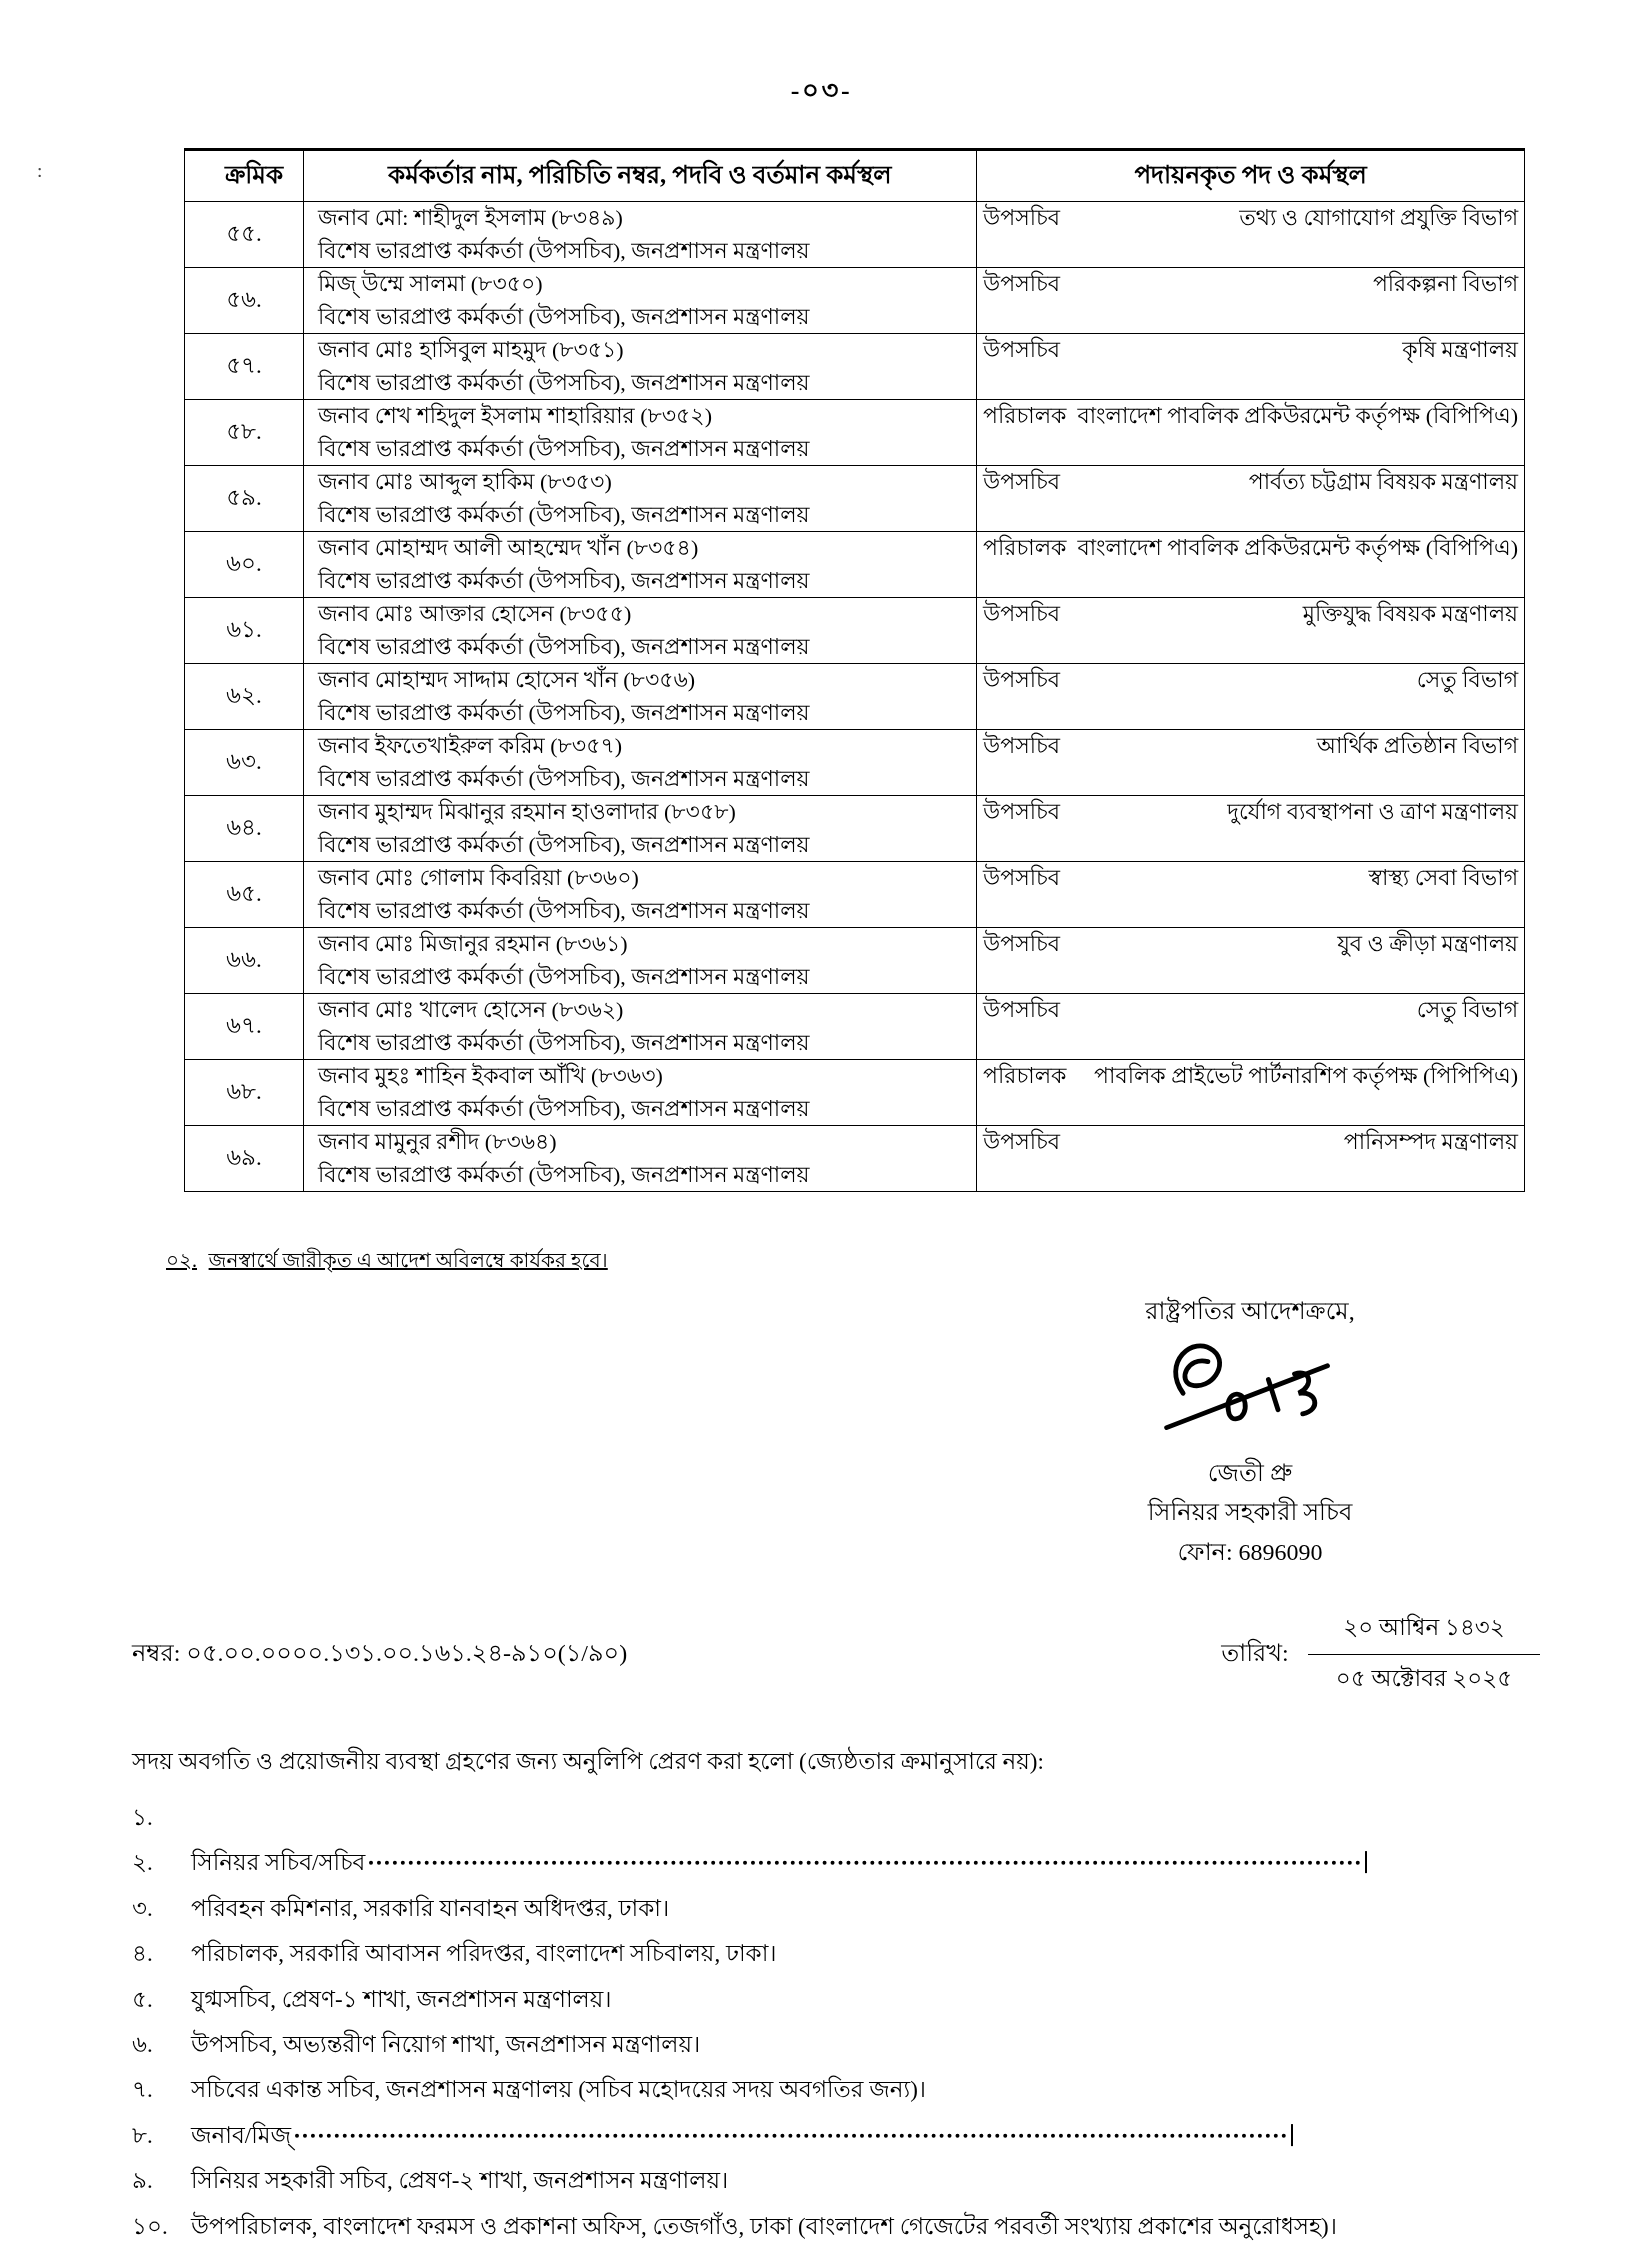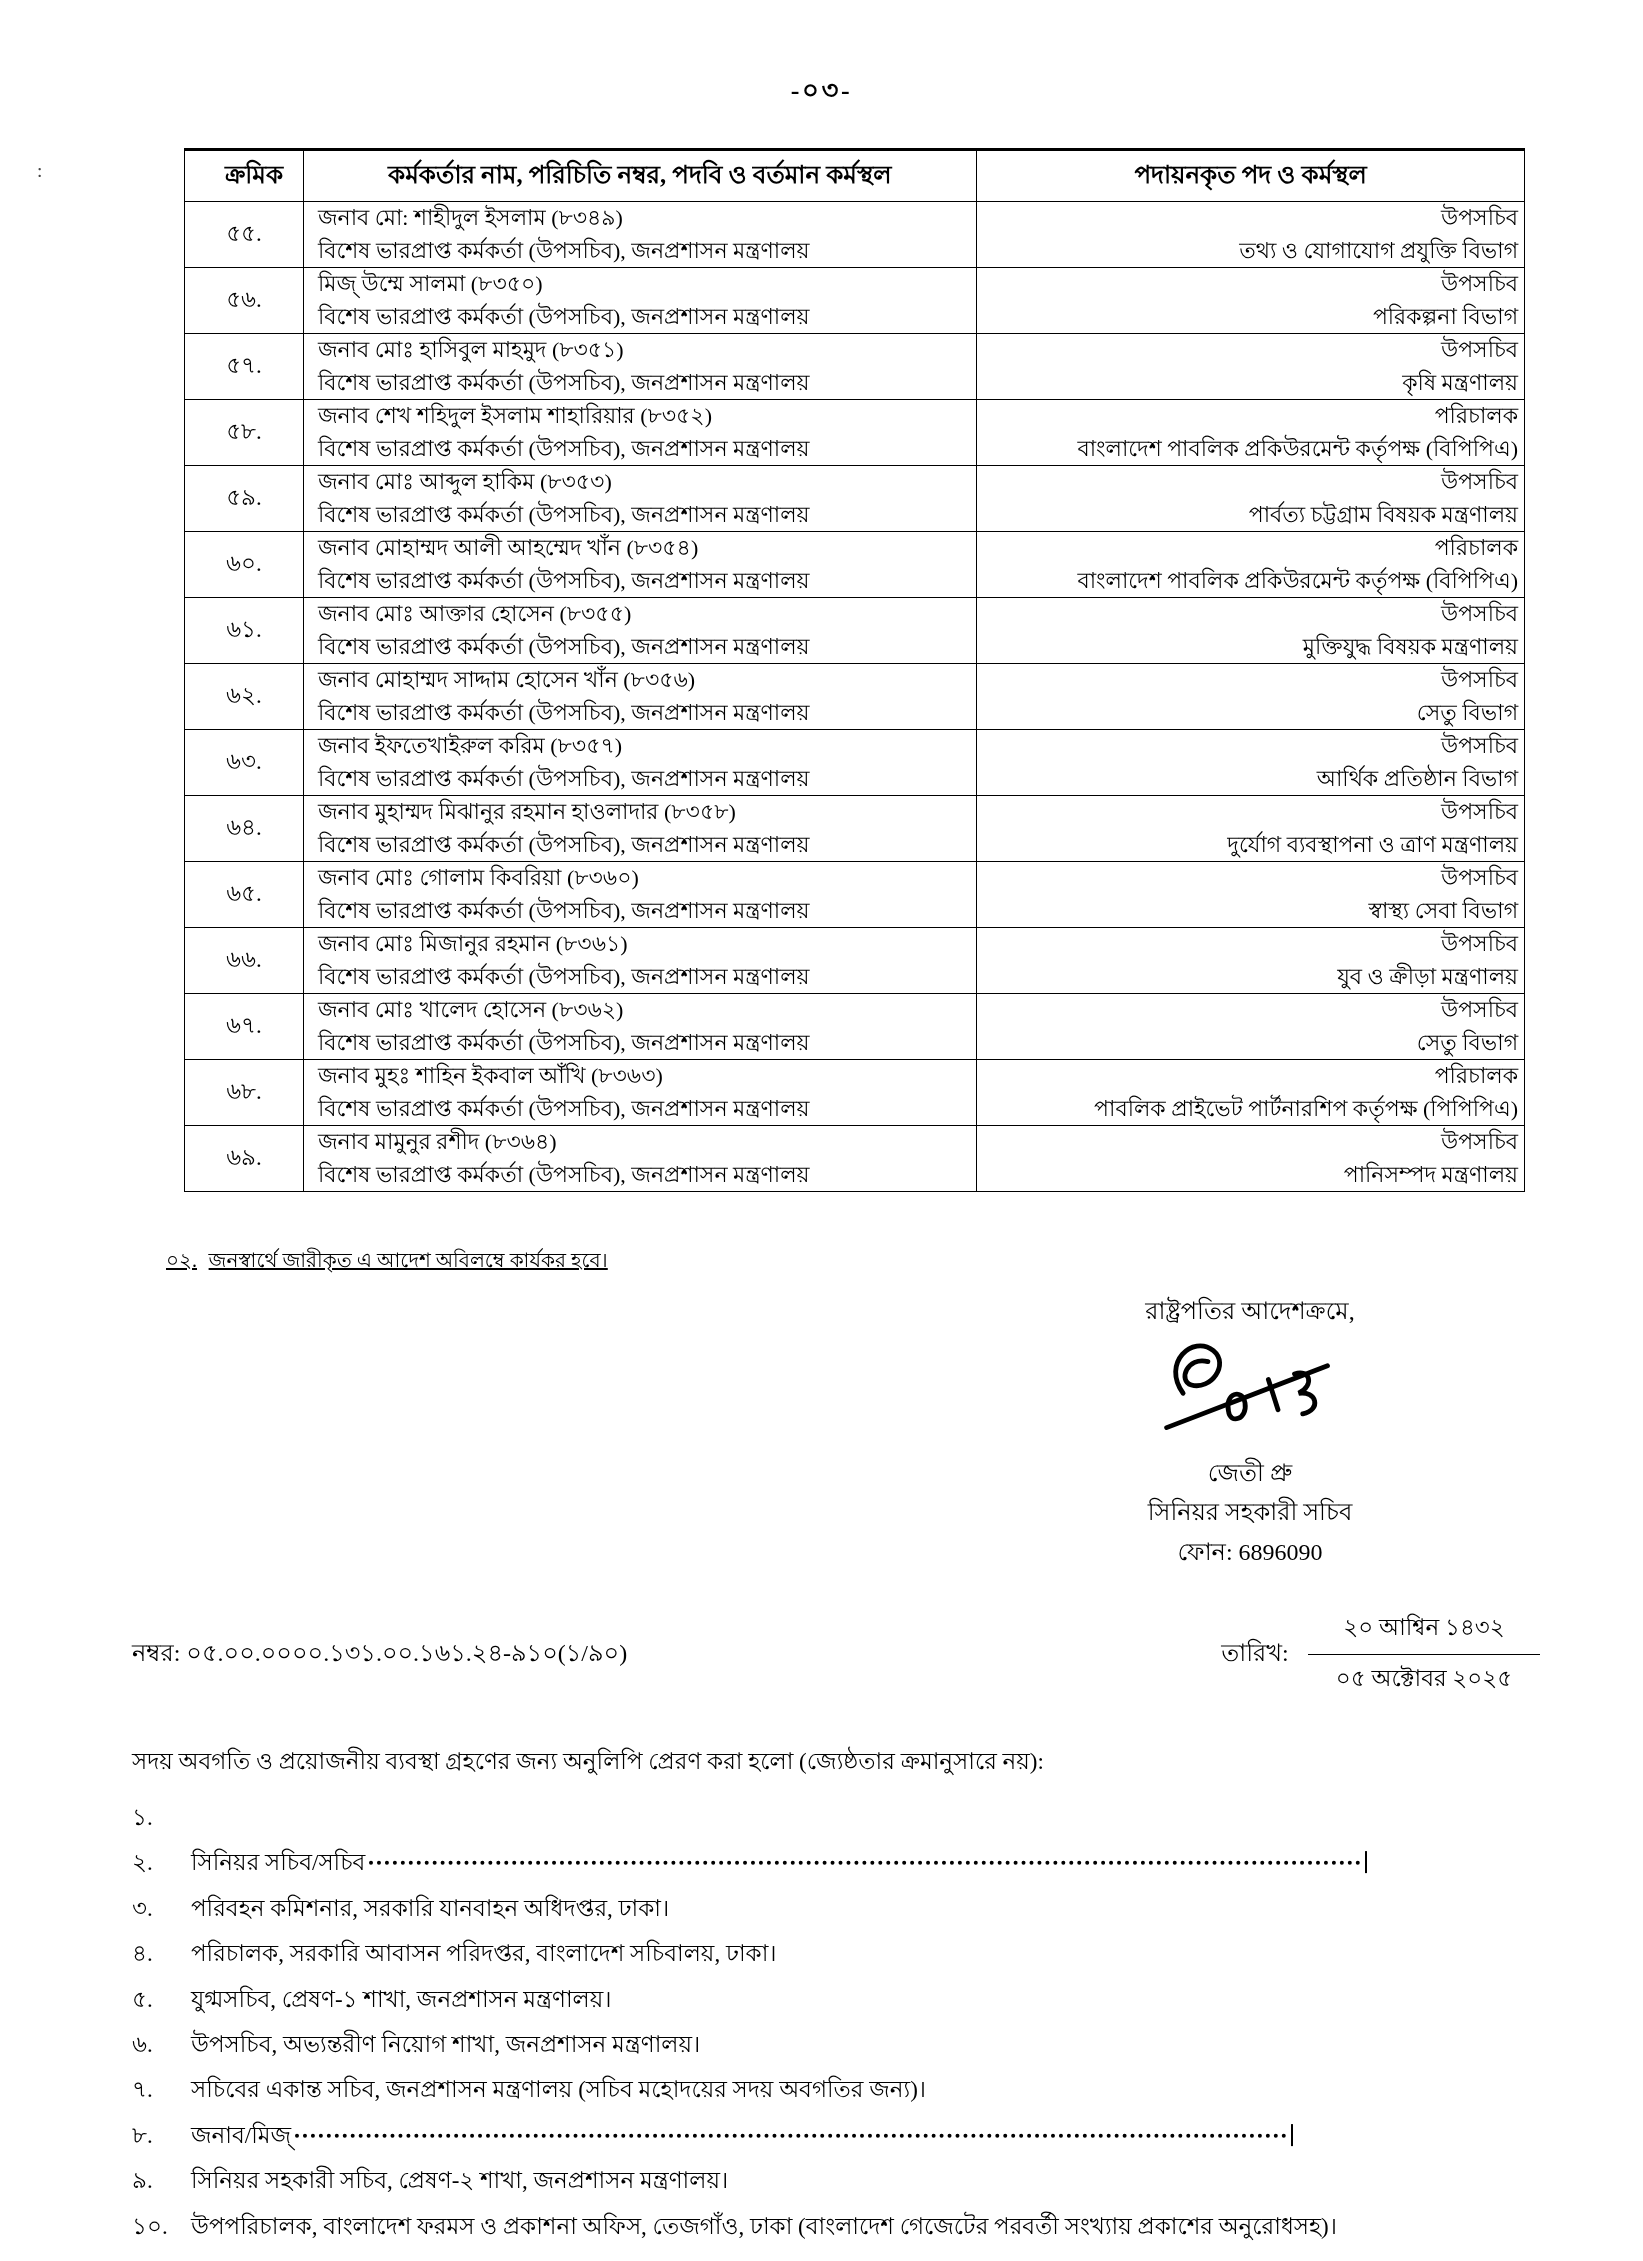--- a/index.html
+++ b/index.html
@@ -44,25 +44,25 @@
     font-size:23px;
   }
   td.officer, td.posting{height:65px;padding:0;}
   .cell2{
     display:flex;flex-direction:column;justify-content:space-between;
     height:57px;
     padding:3.9px 5.2px 3.9px 14px;
     font-size:22px;line-height:1.1;
   }
   .cell3{
-    display:flex;flex-direction:column;justify-content:space-between;
+    display:flex;flex-direction:row;justify-content:space-between;
     height:57px;
     padding:3.9px 6.4px;
     font-size:22px;line-height:1.1;
-    text-align:right;
+    text-align:left;
   }
   
   .para02{
     margin:53px 77px 0 166px;
     font-size:20px;
     text-decoration:underline;
   }
   .para02 .p-num{margin-right:11.6px;}
   
   .sig-block{

